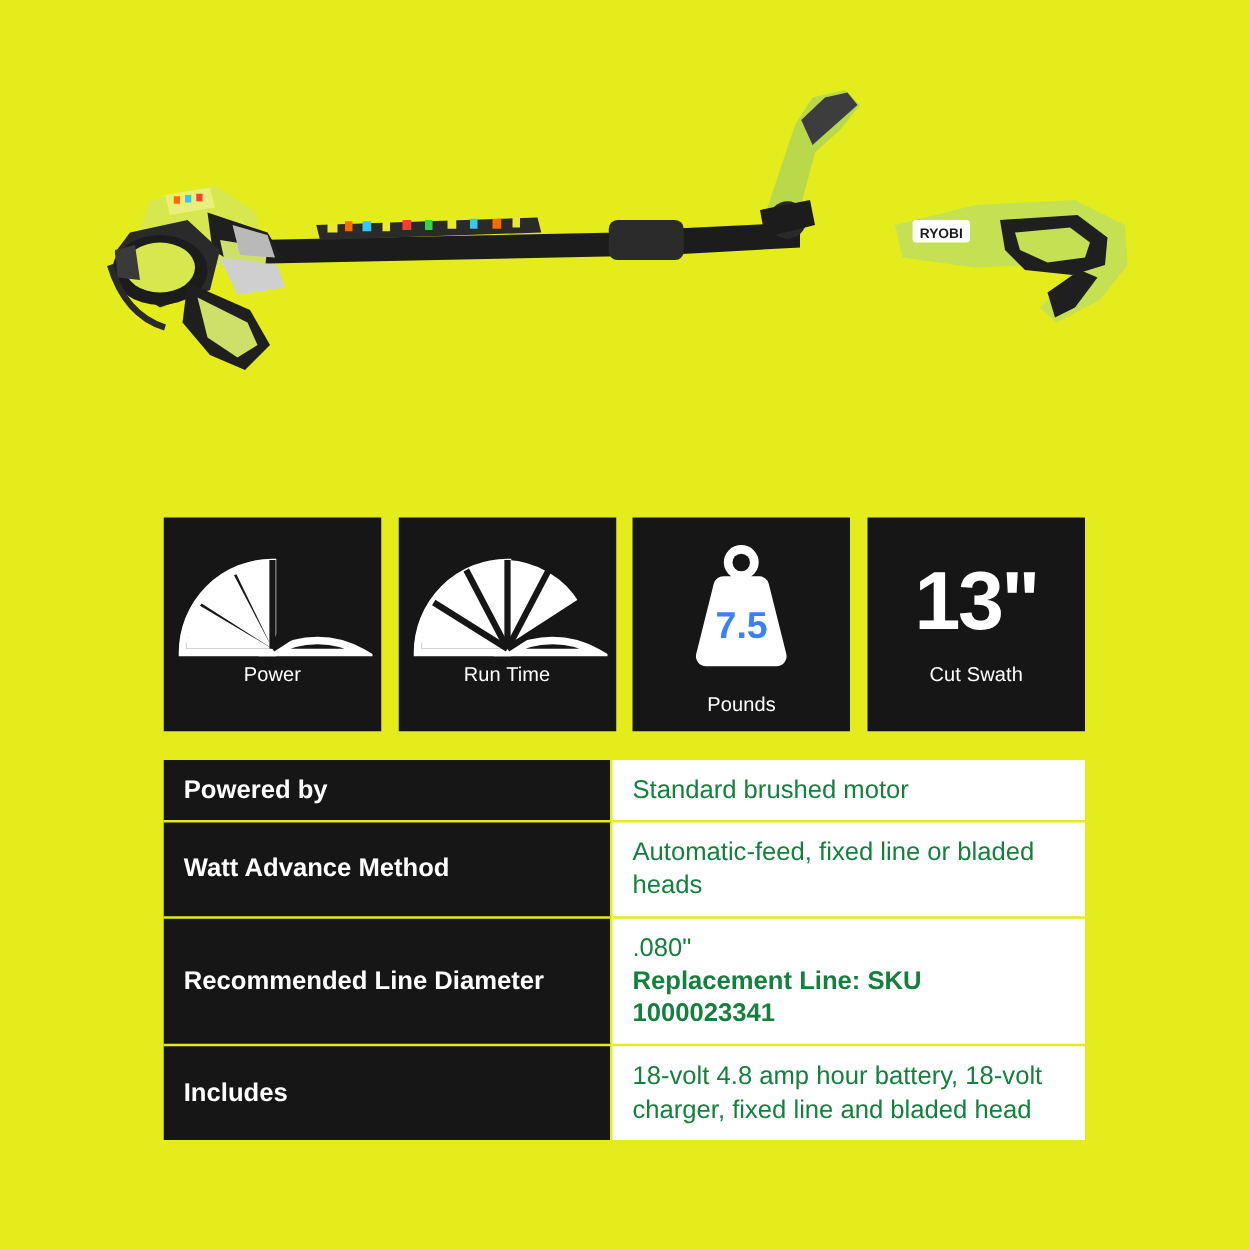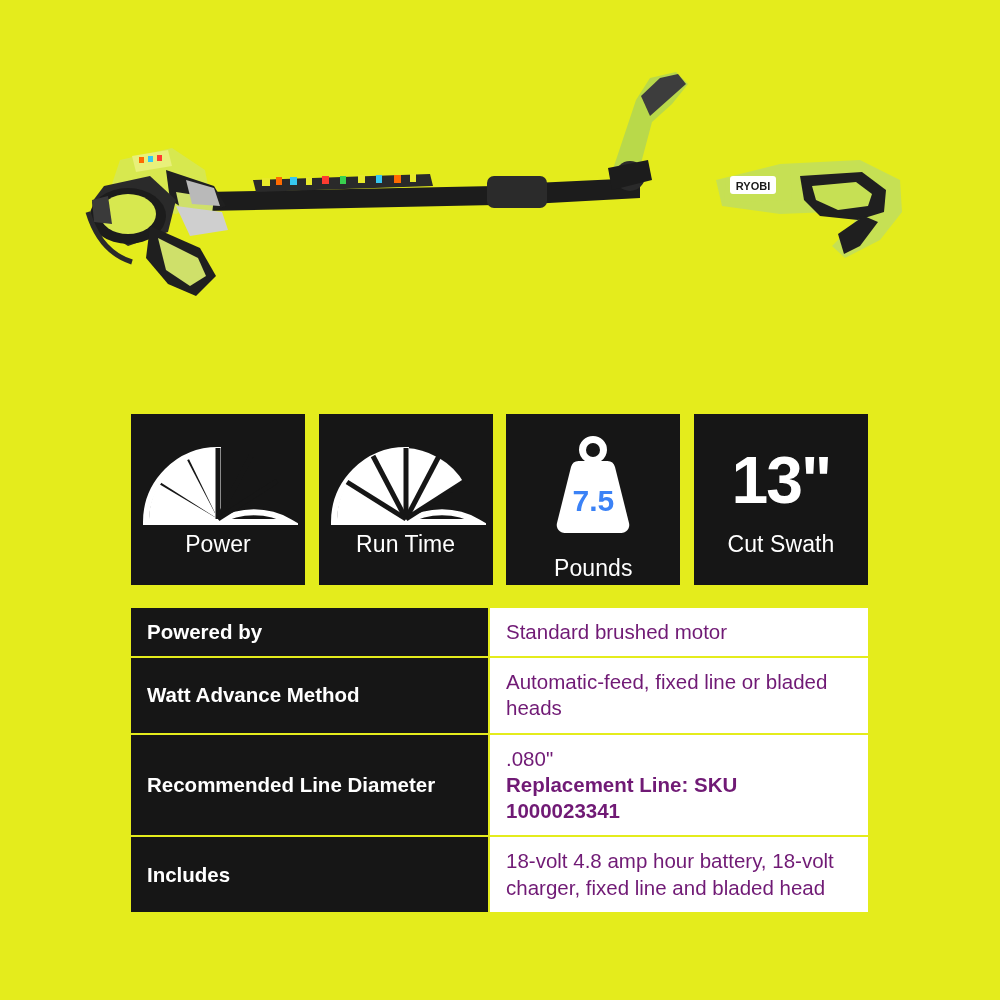--- a/index.html
+++ b/index.html
@@ -49,21 +49,21 @@
     padding-top: 14px;
   }
   .badge-icon {
     height: 104px;
     display: flex;
     align-items: center;
     justify-content: center;
   }
   .badge-label {
     color: #ffffff;
-    font-size: 23px;
+    font-size: 16px;
     letter-spacing: .1px;
     text-align: center;
     line-height: 1.1;
   }
   .badge-weight .badge-icon {
     height: 112px;
   }
   .badge-weight .badge-label {
     margin-top: 16px;
   }
@@ -108,21 +108,21 @@
   .spec-key {
     width: 325px;
     background: #161616;
     color: #ffffff;
     font-weight: bold;
     border-bottom: 2px solid #e4ec1c;
     margin-top: 13px;
   }
   .spec-val {
     background: #ffffff;
-    color: #701a75;
+    color: #15803d;
     border-bottom: 2px solid #e4ec1c;
     border-left: 2px solid #e4ec1c;
     margin-top: 40px;
   }
   .spec-table tr:last-child .spec-key,
   .spec-table tr:last-child .spec-val {
     border-bottom: none;
   }
   .spec-val b {
     font-weight: bold;

